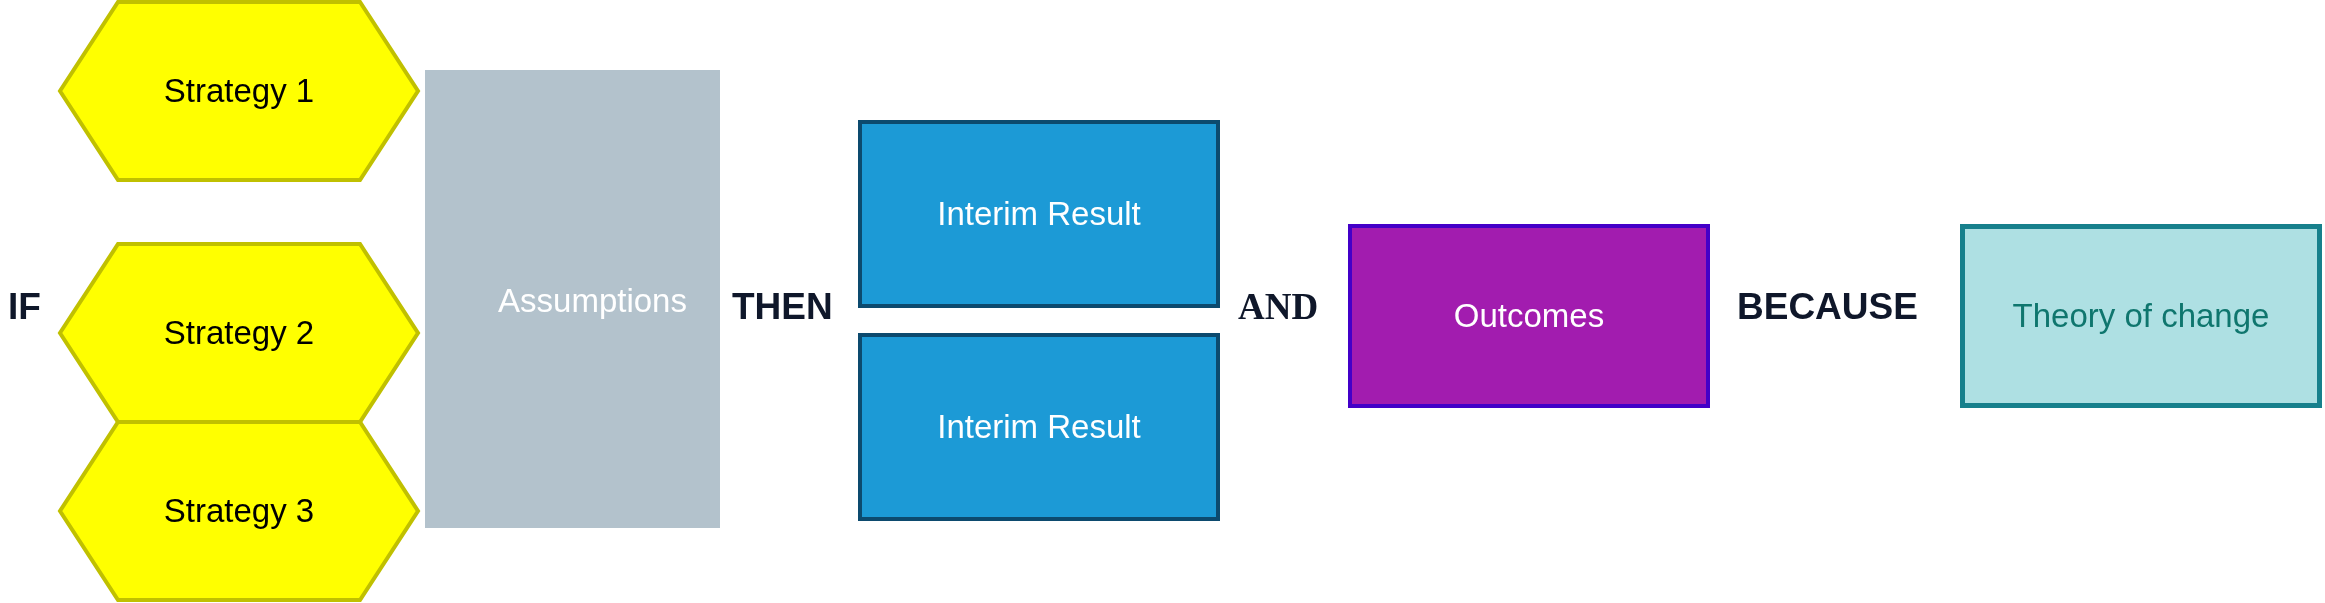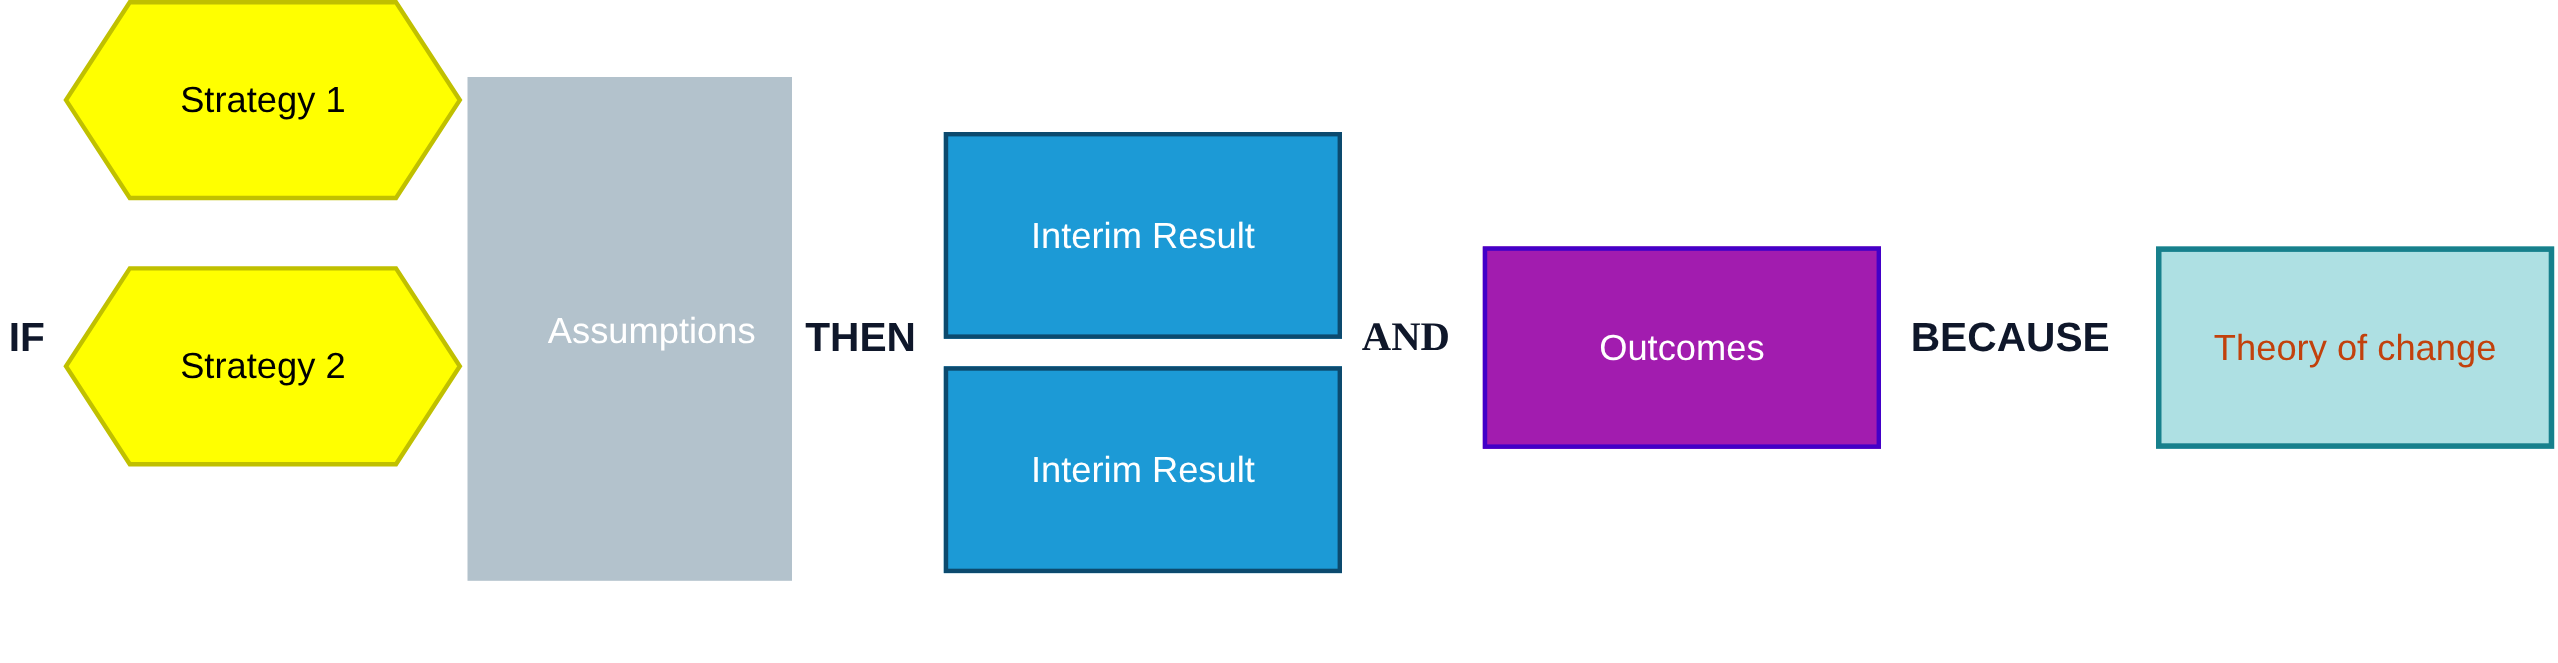--- a/index.html
+++ b/index.html
@@ -122,21 +122,21 @@
     color: #ffffff;
   }
 
   .evidence-box {
     left: 1960px;
     top: 224px;
     width: 362px;
     height: 184px;
     background: #aee0e3;
     border: 5px solid #17808c;
-    color: #c2410c;
+    color: #0f766e;
     text-align: right;
   }
 
   
   #connector-if      { left: 8px;    top: 288px; }
   #connector-then    { left: 732px;  top: 288px; }
   #connector-and     { left: 1238px; top: 288px; font-family: Liberation Serif, serif; }
   #connector-because { left: 1737px; top: 288px; }
 </style>
 </head>
@@ -155,20 +155,26 @@
     <div class="hex-label">Strategy 1</div>
   </div>
 
   <div class="hex" id="hex-2">
     <svg viewBox="0 0 362 182" preserveAspectRatio="none">
       <polygon points="60,2 302,2 360,91 302,180 60,180 2,91" fill="#FFFF00" stroke="#C0C000" stroke-width="4"></polygon>
     </svg>
     <div class="hex-label">Strategy 2</div>
   </div>
 
+  <div class="hex" id="hex-3">
+    <svg viewBox="0 0 362 182" preserveAspectRatio="none">
+      <polygon points="60,2 302,2 360,91 302,180 60,180 2,91" fill="#FFFF00" stroke="#C0C000" stroke-width="4"></polygon>
+    </svg>
+    <div class="hex-label">Strategy 3</div>
+  </div>
 
   <div class="assumptions-label">Assumptions</div>
 
   <div class="connector" id="connector-then">THEN</div>
 
   <div class="node interim-box" id="interim-1">
     <span>Interim Result</span>
   </div>
 
   <div class="node interim-box" id="interim-2">

